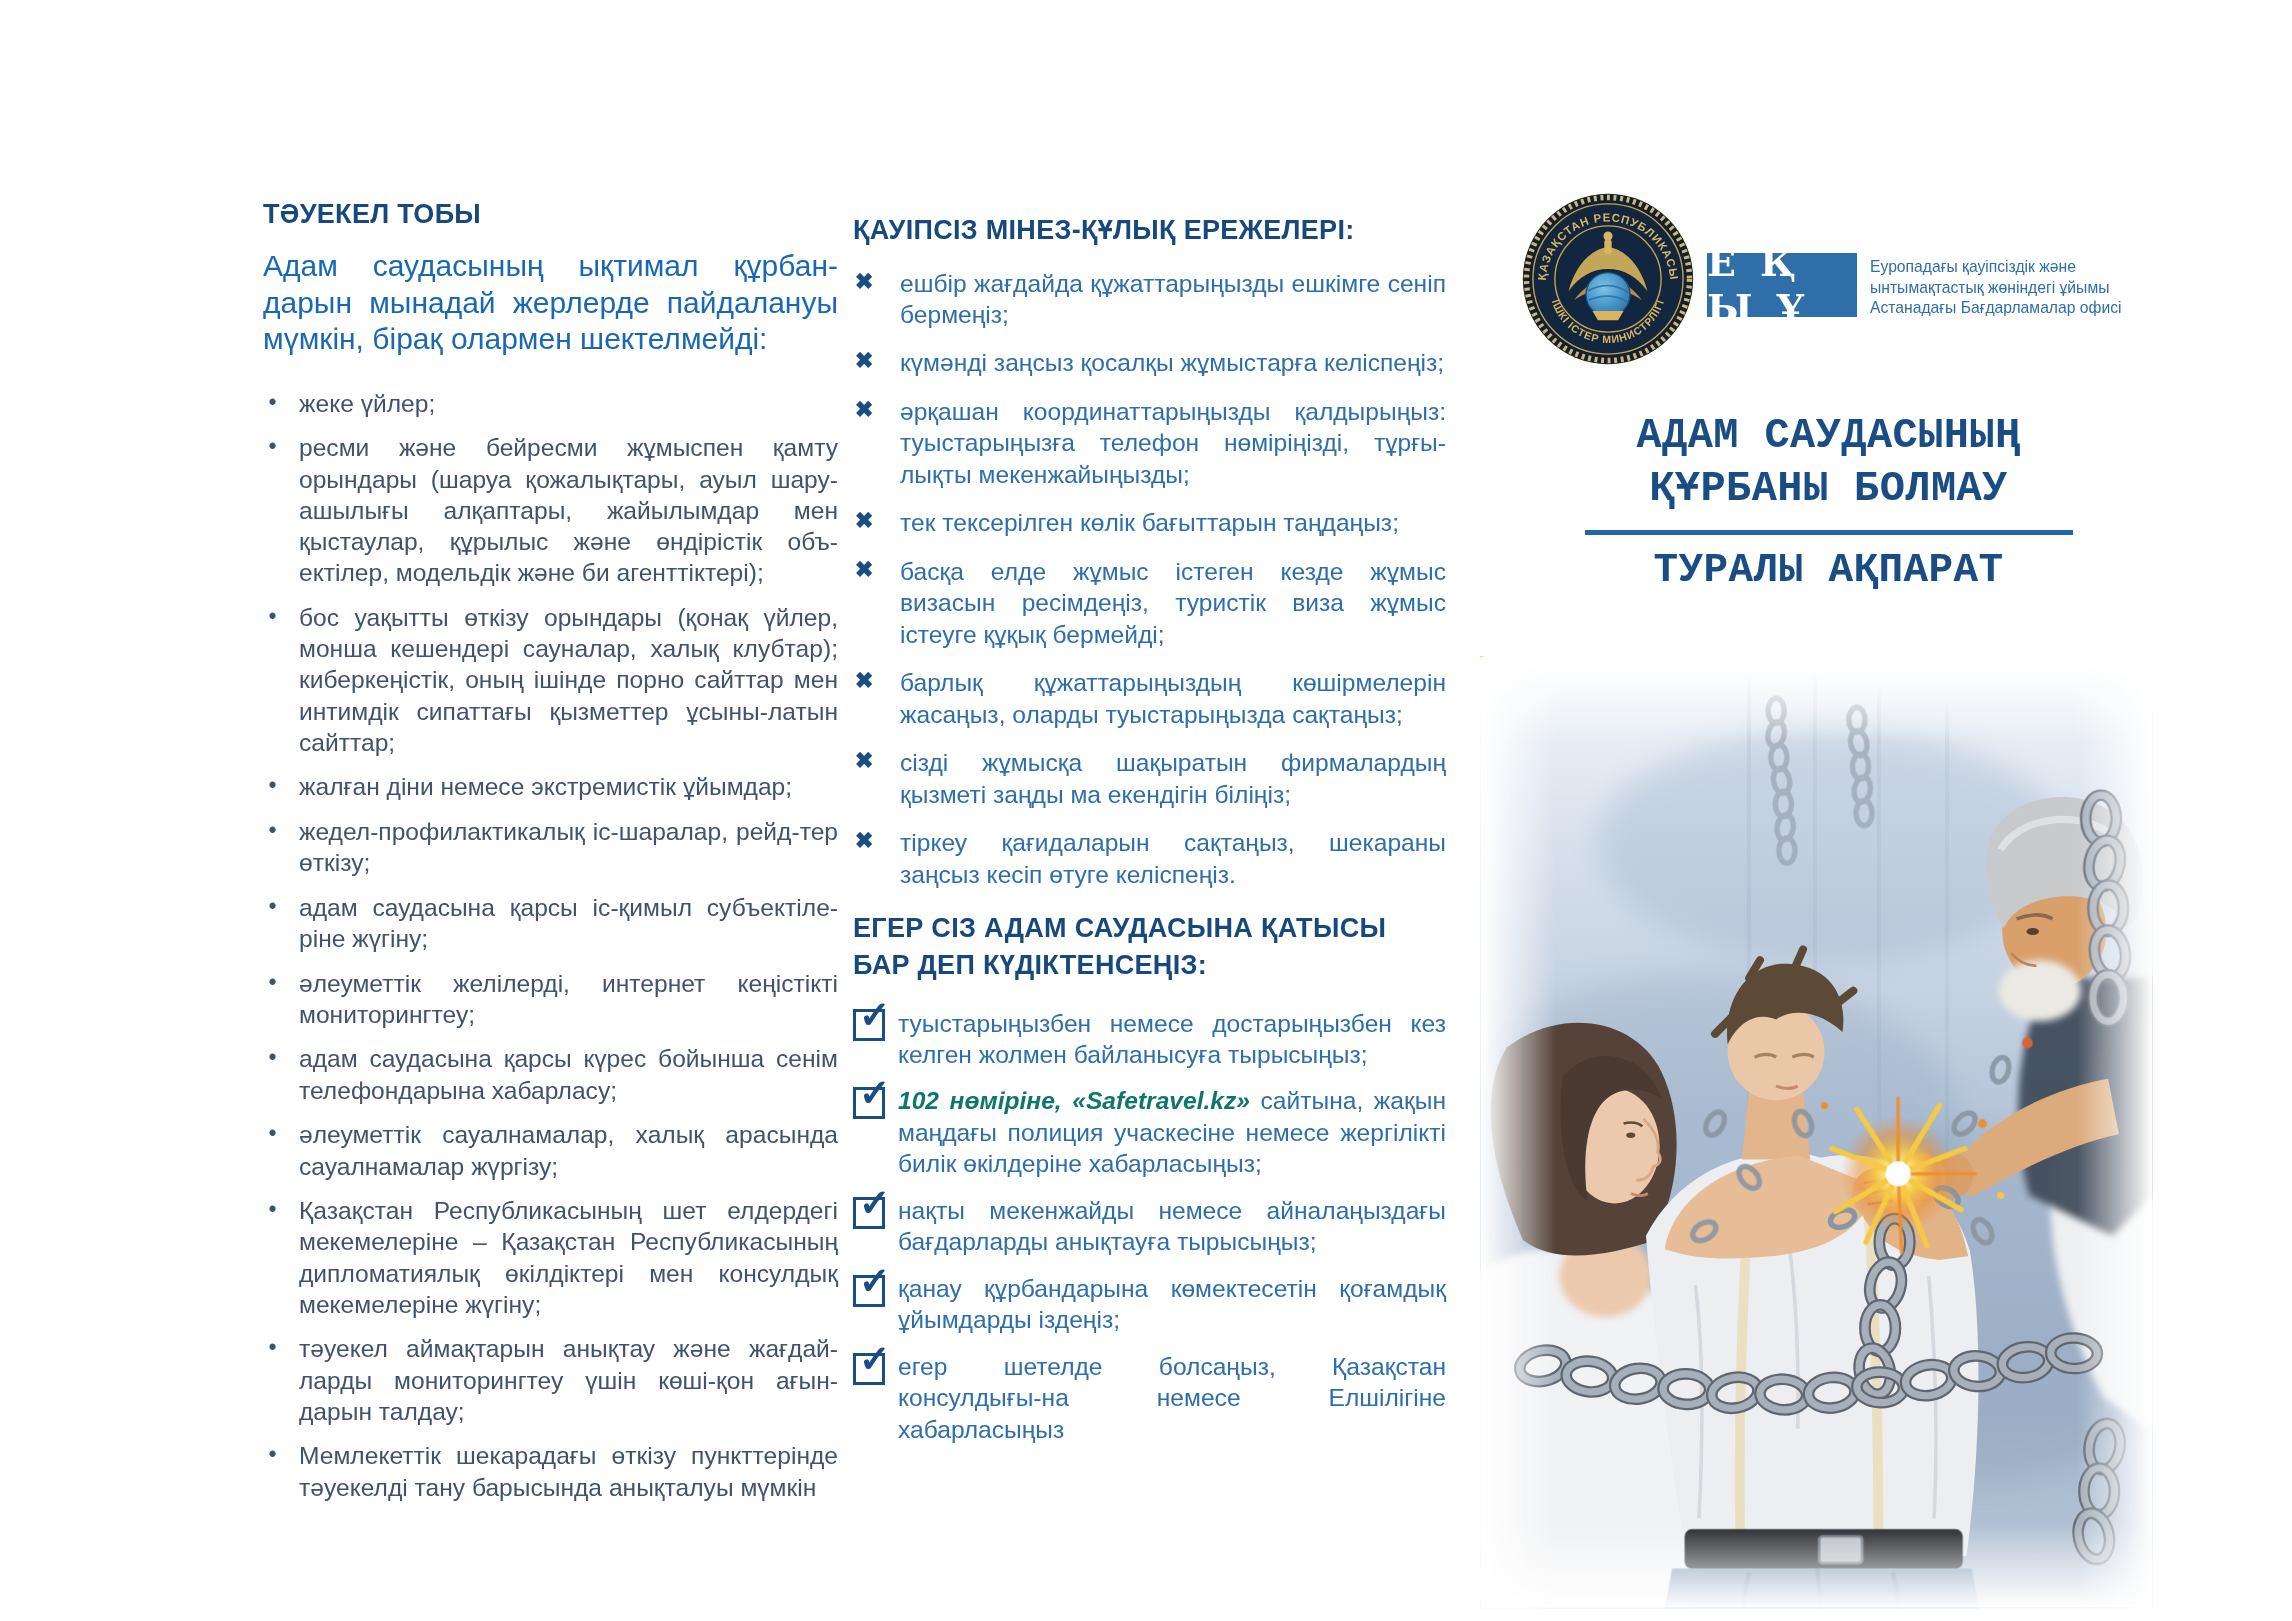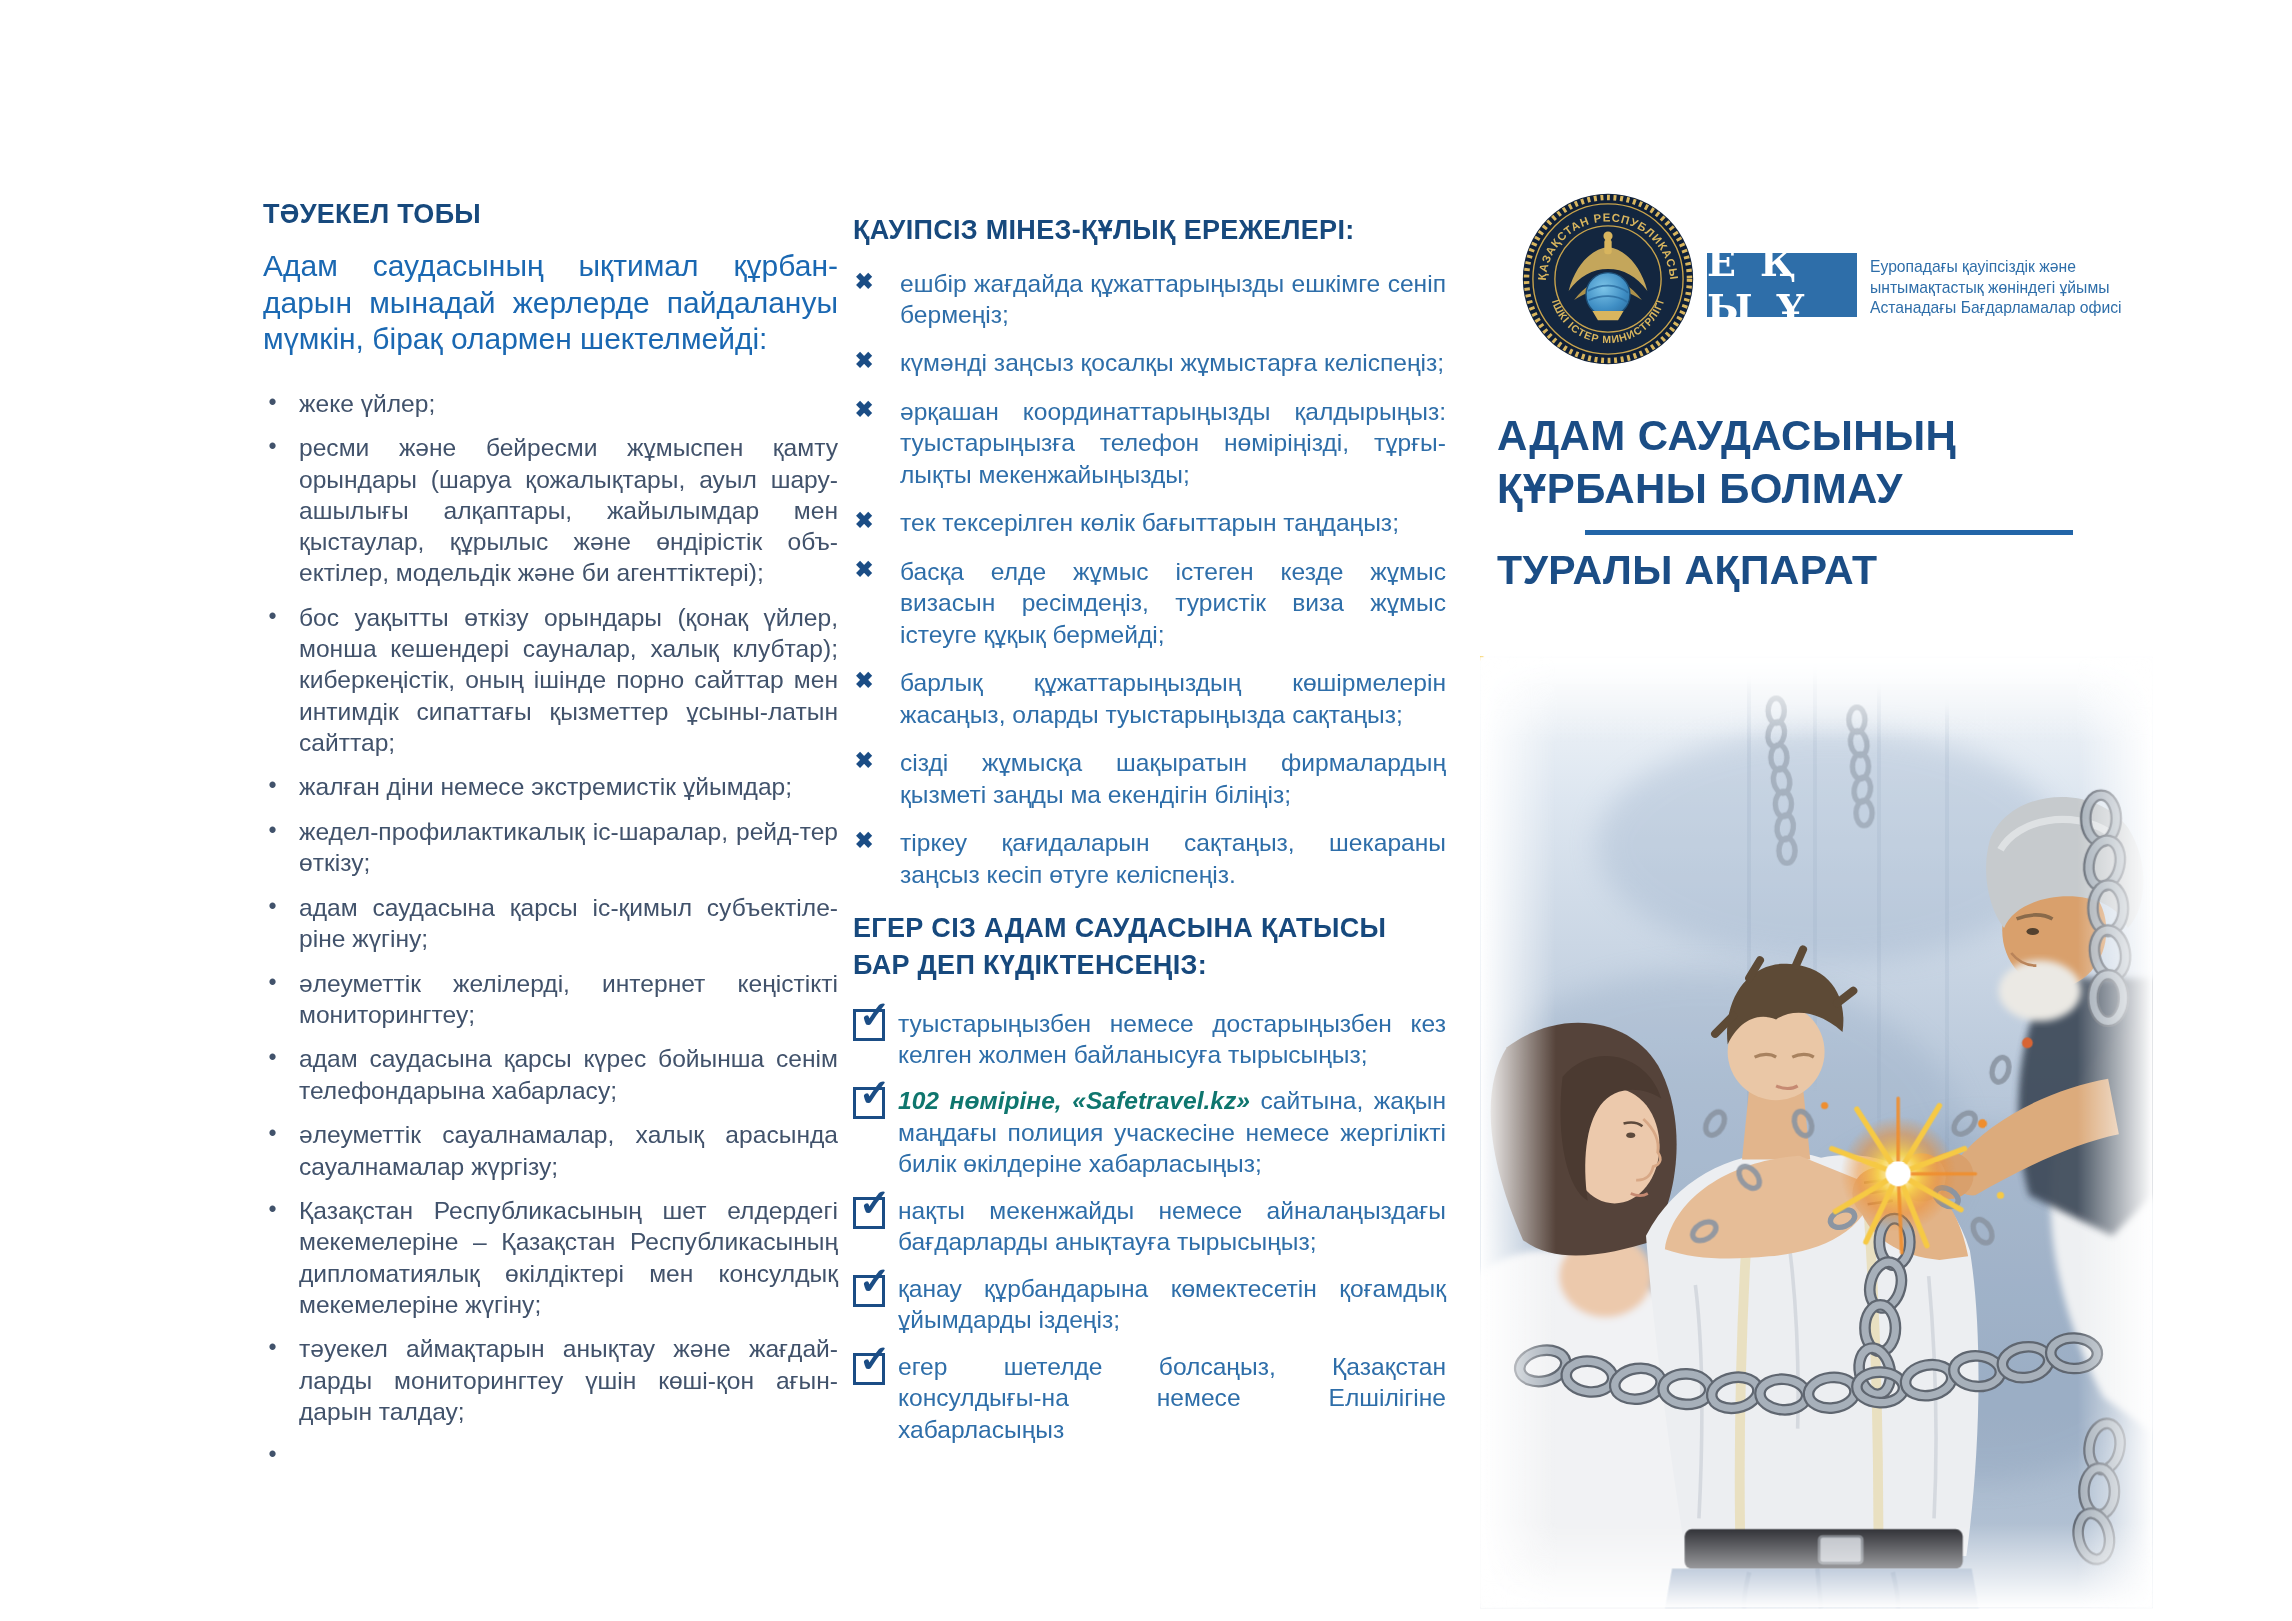--- a/index.html
+++ b/index.html
@@ -60,21 +60,21 @@
   .osce-box{
     left:1707px;top:253px;width:150px;height:64px;background:#2e6ea9;
     display:flex;align-items:center;justify-content:flex-end;
     color:#ffffff;font-family:"DejaVu Serif", serif;font-weight:700;
     font-size:38px;letter-spacing:5.4px;
   }
   .osce-text{
     left:1870px;top:257px;width:304px;
     color:#2e6ea9;font-size:15.7px;line-height:1.32;font-weight:400;
   }
-  .title-block{left:1497px;top:410px;width:663px;text-align:left;}
+  .title-block{left:1497px;top:410px;width:663px;text-align:center;font-family:Liberation Mono, monospace;}
   .title-line{
     color:#1b4d85;font-weight:700;font-size:42px;line-height:1.26;letter-spacing:0.4px;margin:0;
   }
   .title-rule{
     width:488px;height:4.5px;background:#2265a8;margin:14.3px auto 12.5px auto;
   }
   .subtitle{
     color:#1b4d85;font-weight:700;font-size:41px;margin:0;letter-spacing:0.4px;
   }
   .illustration{left:1480px;top:656px;width:673px;height:953px;}
@@ -137,20 +137,21 @@
         <span>Қазақстан Республикасының шет елдердегі мекемелеріне – Қазақстан Республикасының дипломатиялық өкілдіктері мен консулдық мекемелеріне жүгіну;</span>
       </li>
 
       <li>
         <span class="dot">•</span>
         <span>тәуекел аймақтарын анықтау және жағдай-ларды мониторингтеу үшін көші-қон ағын-дарын талдау;</span>
       </li>
 
       <li>
         <span class="dot">•</span>
+        <span>Мемлекеттік шекарадағы өткізу пункттерінде тәуекелді тану барысында анықталуы мүмкін</span>
       </li>
     </ul>
 </section>
 
 <section class="abs col-mid">
   <h1 class="h-navy">ҚАУІПСІЗ МІНЕЗ-ҚҰЛЫҚ ЕРЕЖЕЛЕРІ:</h1>
   <ul class="xlist">
 
       <li>
         <span class="xmark">✖</span>

